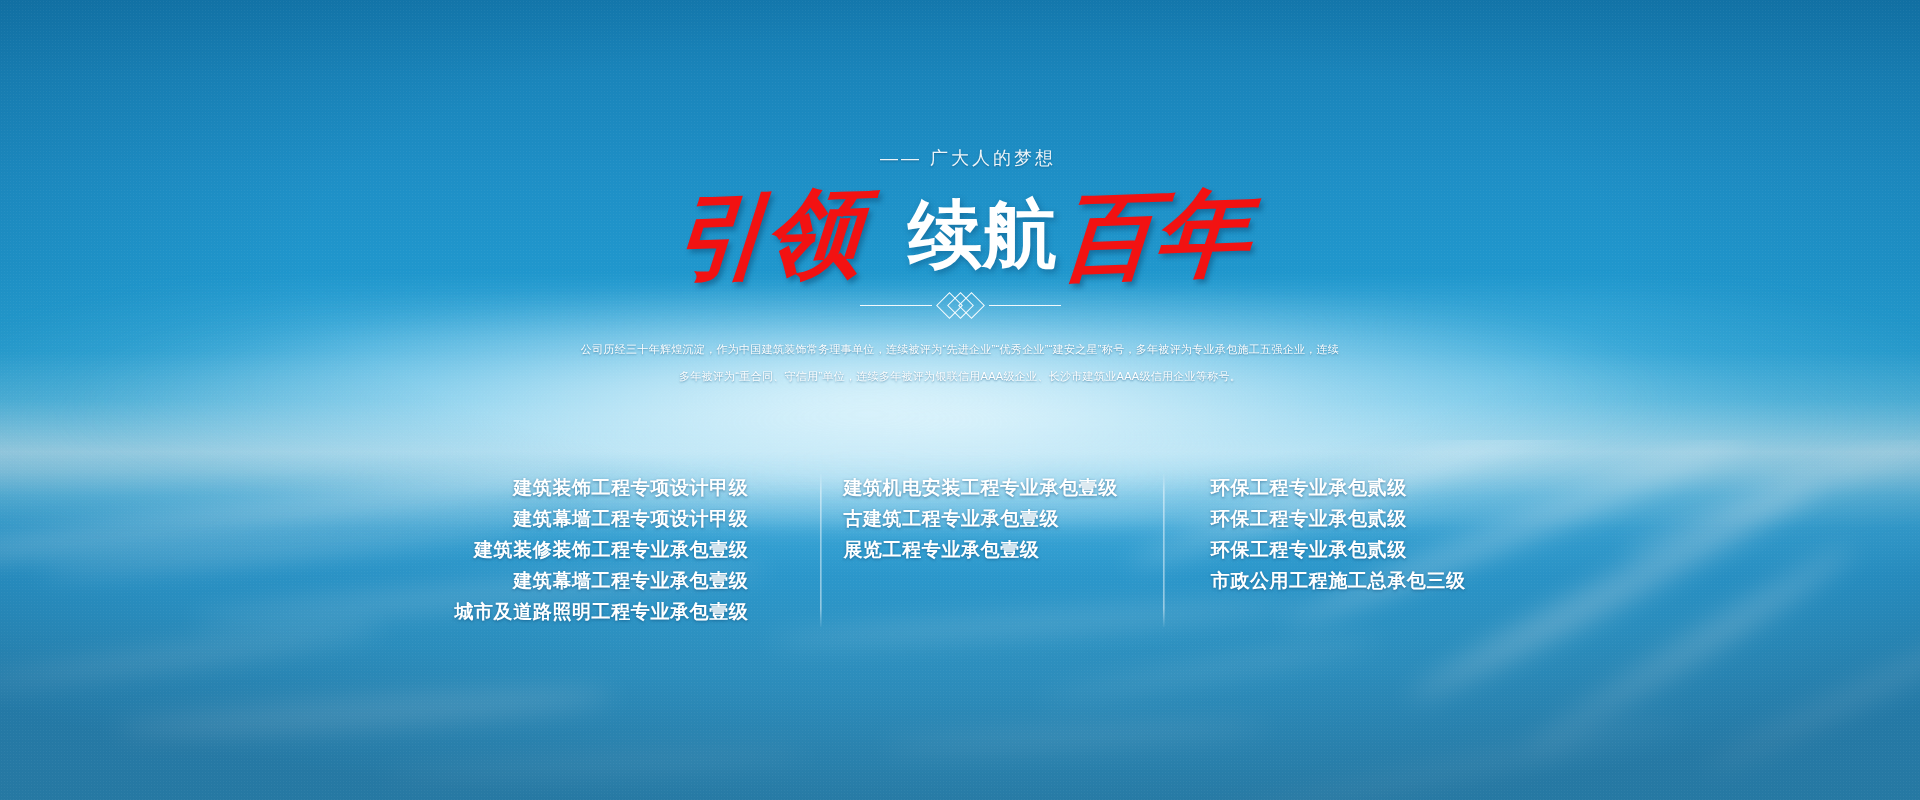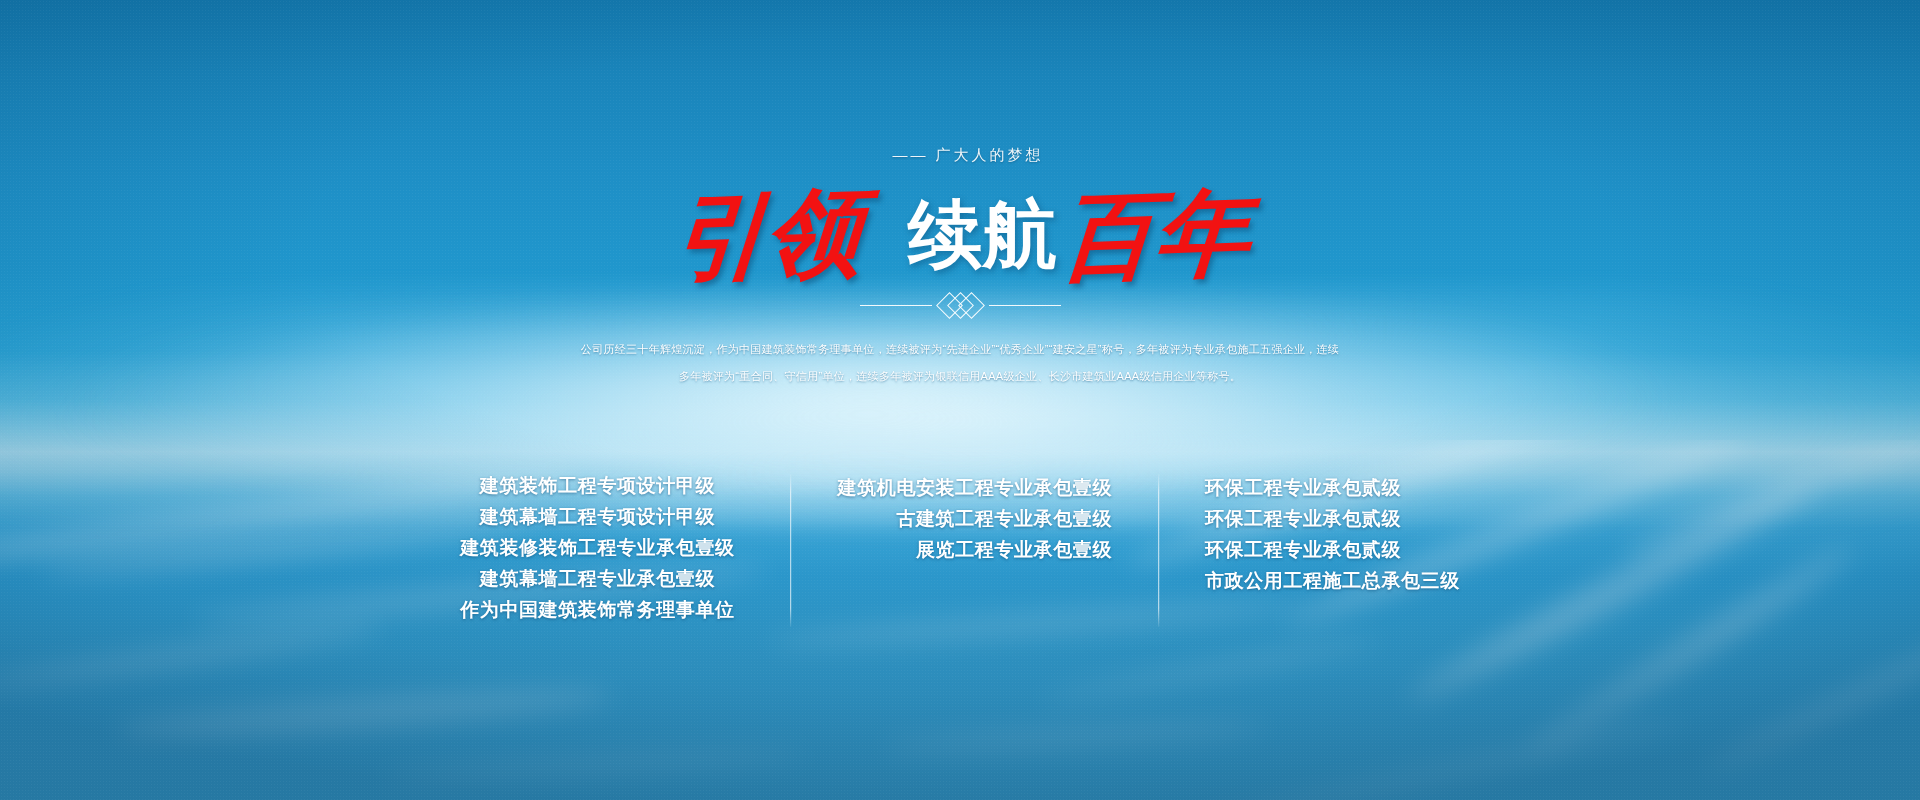--- a/index.html
+++ b/index.html
@@ -105,21 +105,21 @@
     position: absolute;
     inset: 0;
     text-align: center;
   }
 
   .tagline {
     position: absolute;
     top: 146px;
     left: 0; right: 0;
     color: rgba(255,255,255,0.92);
-    font-size: 15px;
+    font-size: 18px;
     letter-spacing: 3px;
     text-shadow: 0 1px 2px rgba(10,70,110,0.5);
     margin-left: 16px;
   }
 
   .headline {
     position: absolute;
     top: 180px;
     left: 0; right: 0;
     height: 110px;
@@ -201,22 +201,22 @@
   .qcol { display: flex; flex-direction: column; }
   .qcol .qitem {
     color: #ffffff;
     font-size: 19px;
     font-weight: 700;
     line-height: 31px;
     letter-spacing: 0.6px;
     white-space: nowrap;
     text-shadow: 0 1px 3px rgba(10,75,120,0.6);
   }
-  .qcol-1 { padding-right: 56px; font-family: Liberation Mono, monospace; }
-  .qcol-2 { text-align: left;  padding-left: 46px; padding-right: 46px; align-items: flex-end; }
+  .qcol-1 { text-align: right; padding-right: 72px; }
+  .qcol-2 { text-align: left;  padding-left: 22px; padding-right: 46px; }
   .qcol-3 { text-align: left;  padding-left: 46px; font-family: Liberation Serif, serif; }
   .vrule {
     width: 1px;
     align-self: stretch;
     min-height: 148px;
     background: linear-gradient(to bottom,
       rgba(255,255,255,0.08) 0%,
       rgba(255,255,255,0.78) 12%,
       rgba(255,255,255,0.78) 88%,
       rgba(255,255,255,0.08) 100%);
@@ -282,21 +282,21 @@
       <div>多年被评为“重合同、守信用”单位，连续多年被评为银联信用AAA级企业、长沙市建筑业AAA级信用企业等称号。</div>
     </div>
 
     <div class="quals">
 
       <div class="qcol qcol-1">
         <div class="qitem">建筑装饰工程专项设计甲级</div>
         <div class="qitem">建筑幕墙工程专项设计甲级</div>
         <div class="qitem">建筑装修装饰工程专业承包壹级</div>
         <div class="qitem">建筑幕墙工程专业承包壹级</div>
-        <div class="qitem">作为中国建筑装饰常务理事单位</div>
+        <div class="qitem">城市及道路照明工程专业承包壹级</div>
       </div>
 
       <div class="vrule"></div>
 
       <div class="qcol qcol-2">
         <div class="qitem">建筑机电安装工程专业承包壹级</div>
         <div class="qitem">古建筑工程专业承包壹级</div>
         <div class="qitem">展览工程专业承包壹级</div>
       </div>
 

